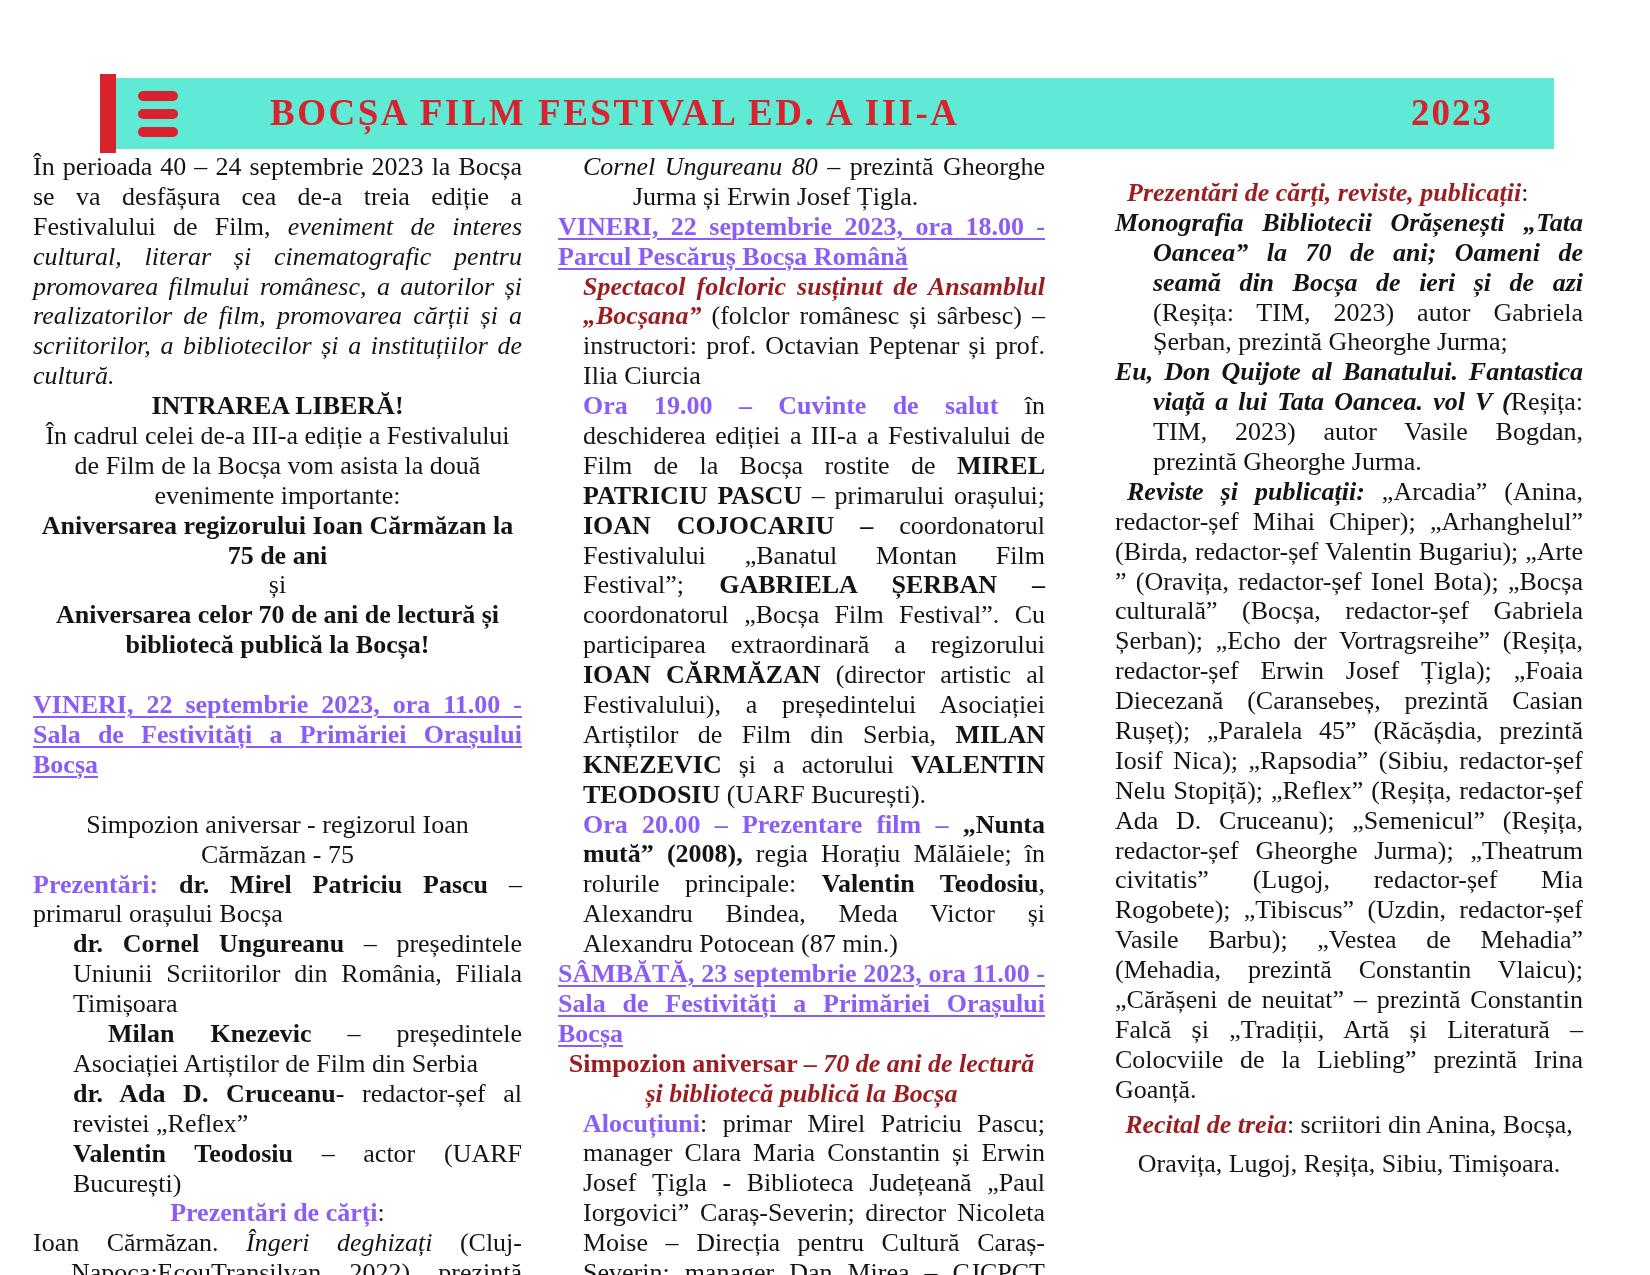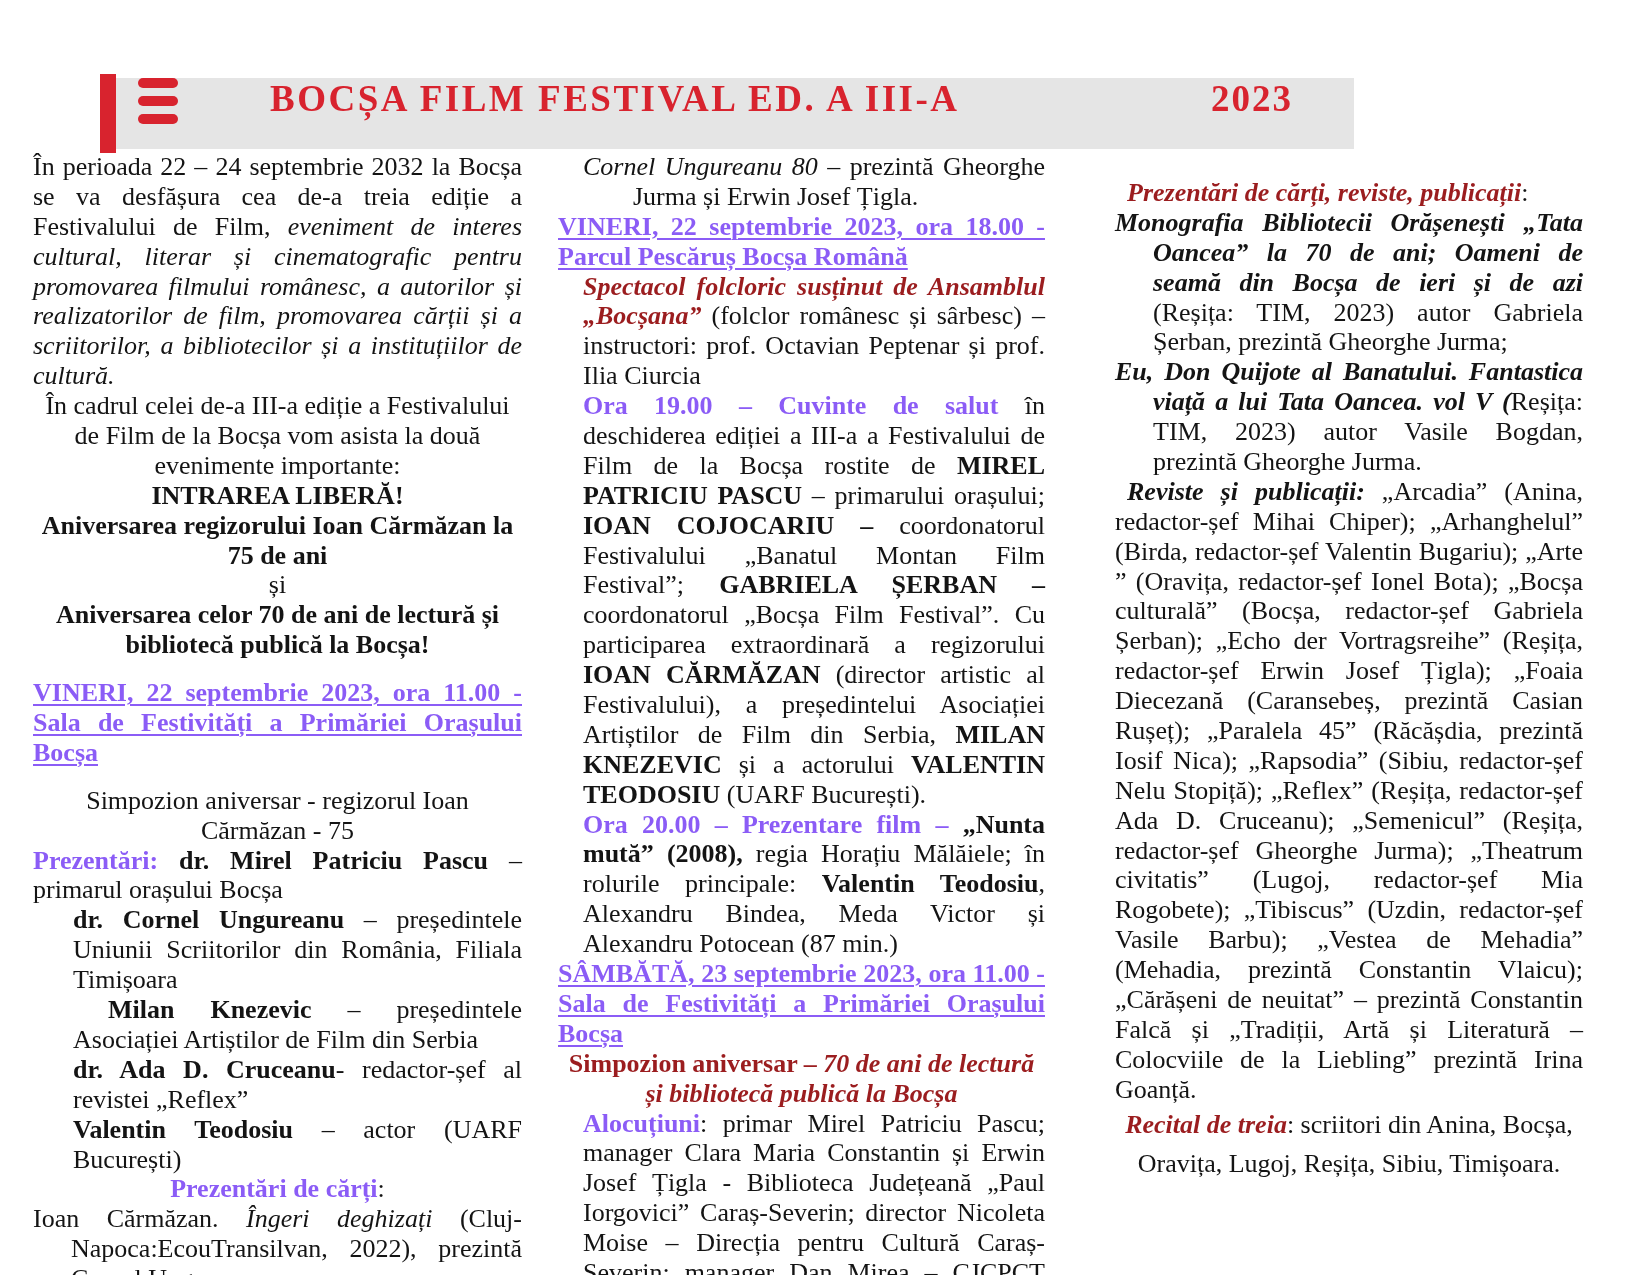--- a/index.html
+++ b/index.html
@@ -10,23 +10,23 @@
     font-family:"Liberation Serif", serif;
     font-size:26px;line-height:1.15;color:#141414;
     overflow:hidden;
   }
   
   .header-stripe{
     position:absolute;left:100px;top:74px;width:16px;height:79px;
     background:#d8232e;
   }
   .header-bar{
-    position:absolute;left:116px;top:78px;width:1238px;height:71px;
-    background:#e5e5e5;
-    display:flex;align-items:flex-start;
+    position:absolute;left:116px;top:78px;width:1438px;height:71px;
+    background:#5eead4;
+    display:flex;align-items:center;
   }
   .hamburger{width:40px;height:46px;margin-left:22px;
     display:flex;flex-direction:column;justify-content:space-between;flex:0 0 auto;}
   .hamburger .bar{height:10px;border-radius:5px;background:#d8232e;}
   .header-title{
     color:#d8232e;font-weight:bold;font-size:37px;letter-spacing:2.5px;
     margin-left:92px;white-space:nowrap;
   }
   .header-year{
     color:#d8232e;font-weight:bold;font-size:37px;letter-spacing:2px;
@@ -43,21 +43,21 @@
   .col3{width:468px;margin-left:70px;}
   .col3{padding-top:26px;}
   p{margin:0;text-align:justify;}
   p.center{text-align:center;}
   p.pad25{padding-left:25px;}
   p.indent{padding-left:40px;}
   p.find35{text-indent:35px;}
   p.find12{text-indent:12px;}
   p.hang{padding-left:38px;text-indent:-38px;}
   p.hang2{padding-left:75px;text-indent:-50px;}
-  p.gaptop{margin-top:18px;}
+  p.gaptop{margin-top:30px;}
   p.loose{line-height:1.5;}
   span.b{font-weight:bold;}
   span.i{font-style:italic;}
   span.u{text-decoration:underline;text-decoration-thickness:2px;text-underline-offset:3px;}
   span.red{color:#8b5cf6;}
   span.maroon{color:#9b1d1f;}
 </style>
 </head>
 <body>
 
@@ -70,23 +70,23 @@
       <div class="bar"></div>
       <div class="bar"></div>
       <div class="bar"></div>
     </div>
     <div class="header-title">BOCȘA FILM FESTIVAL ED. A III-A</div>
     <div class="header-year">2023</div>
   </div>
 
   <div class="content">
     <div class="col col1">
-        <p><span>În perioada 22 – 24 septembrie 2032 la Bocșa se va desfășura cea de-a treia ediție a Festivalului de Film, </span><span class="i">eveniment de interes cultural, literar și cinematografic pentru promovarea filmului românesc, a autorilor și realizatorilor de film, promovarea cărții și a scriitorilor, a bibliotecilor și a instituțiilor de cultură.</span></p>
+        <p><span>În perioada 40 – 24 septembrie 2023 la Bocșa se va desfășura cea de-a treia ediție a Festivalului de Film, </span><span class="i">eveniment de interes cultural, literar și cinematografic pentru promovarea filmului românesc, a autorilor și realizatorilor de film, promovarea cărții și a scriitorilor, a bibliotecilor și a instituțiilor de cultură.</span></p>
+        <p class="center"><span class="b">INTRAREA LIBERĂ!</span></p>
         <p class="center"><span>În cadrul celei de-a III-a ediție a Festivalului de Film de la Bocșa vom asista la două evenimente importante:</span></p>
-        <p class="center"><span class="b">INTRAREA LIBERĂ!</span></p>
         <p class="center"><span class="b">Aniversarea regizorului Ioan Cărmăzan la 75 de ani</span></p>
         <p class="center"><span>și</span></p>
         <p class="center"><span class="b">Aniversarea celor 70 de ani de lectură și bibliotecă publică la Bocșa!</span></p>
         <p class="gaptop"><span class="b u red">VINERI, 22 septembrie 2023, ora 11.00 - Sala de Festivități a Primăriei Orașului Bocșa</span></p>
         <p class="center gaptop"><span>Simpozion aniversar - regizorul Ioan Cărmăzan - 75</span></p>
         <p><span class="b red">Prezentări:</span><span class="b"> dr. Mirel Patriciu Pascu</span><span> – primarul orașului Bocșa</span></p>
         <p class="indent"><span class="b">dr. Cornel Ungureanu</span><span> – președintele Uniunii Scriitorilor din România, Filiala Timișoara</span></p>
         <p class="indent find35"><span class="b">Milan Knezevic</span><span> – președintele Asociației Artiștilor de Film din Serbia</span></p>
         <p class="indent"><span class="b">dr. Ada D. Cruceanu</span><span>- redactor-șef al revistei „Reflex”</span></p>
         <p class="indent"><span class="b">Valentin Teodosiu</span><span> – actor (UARF București)</span></p>

